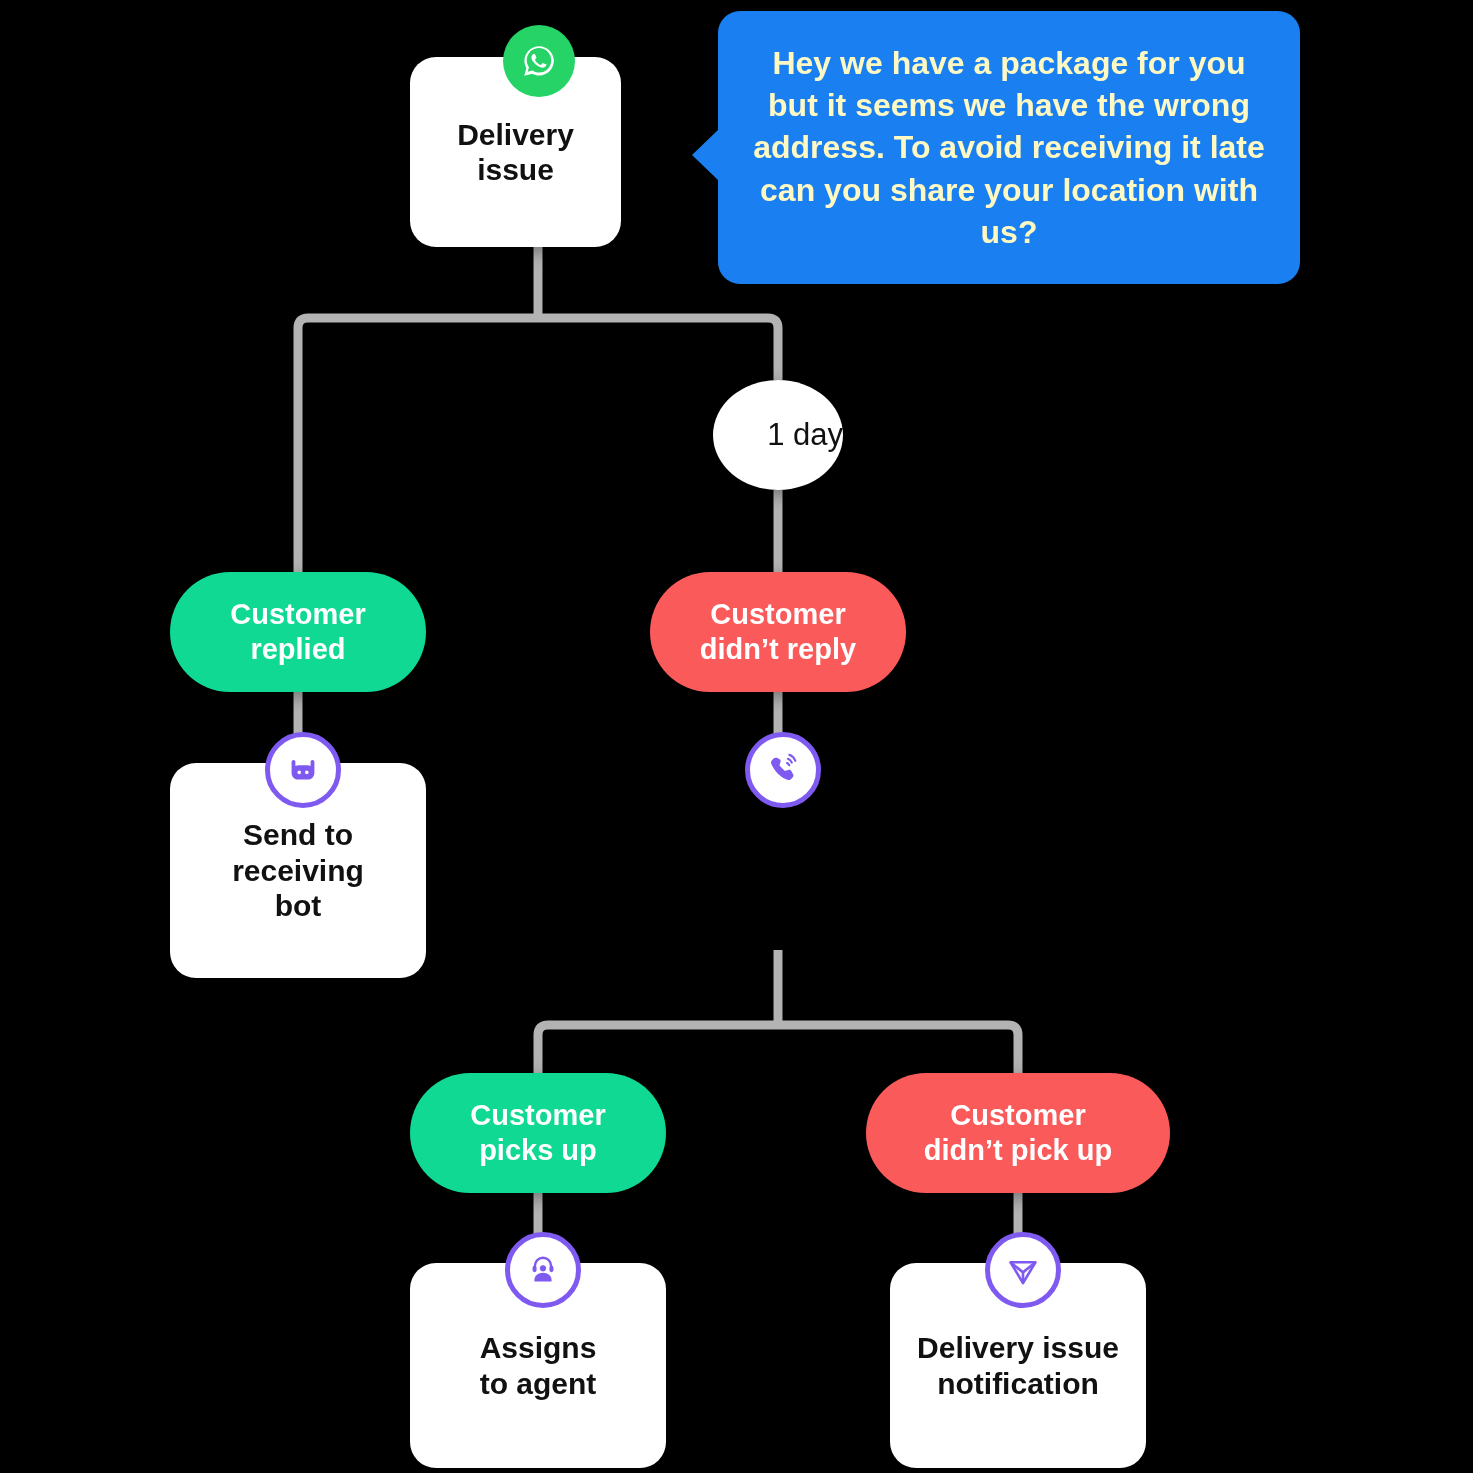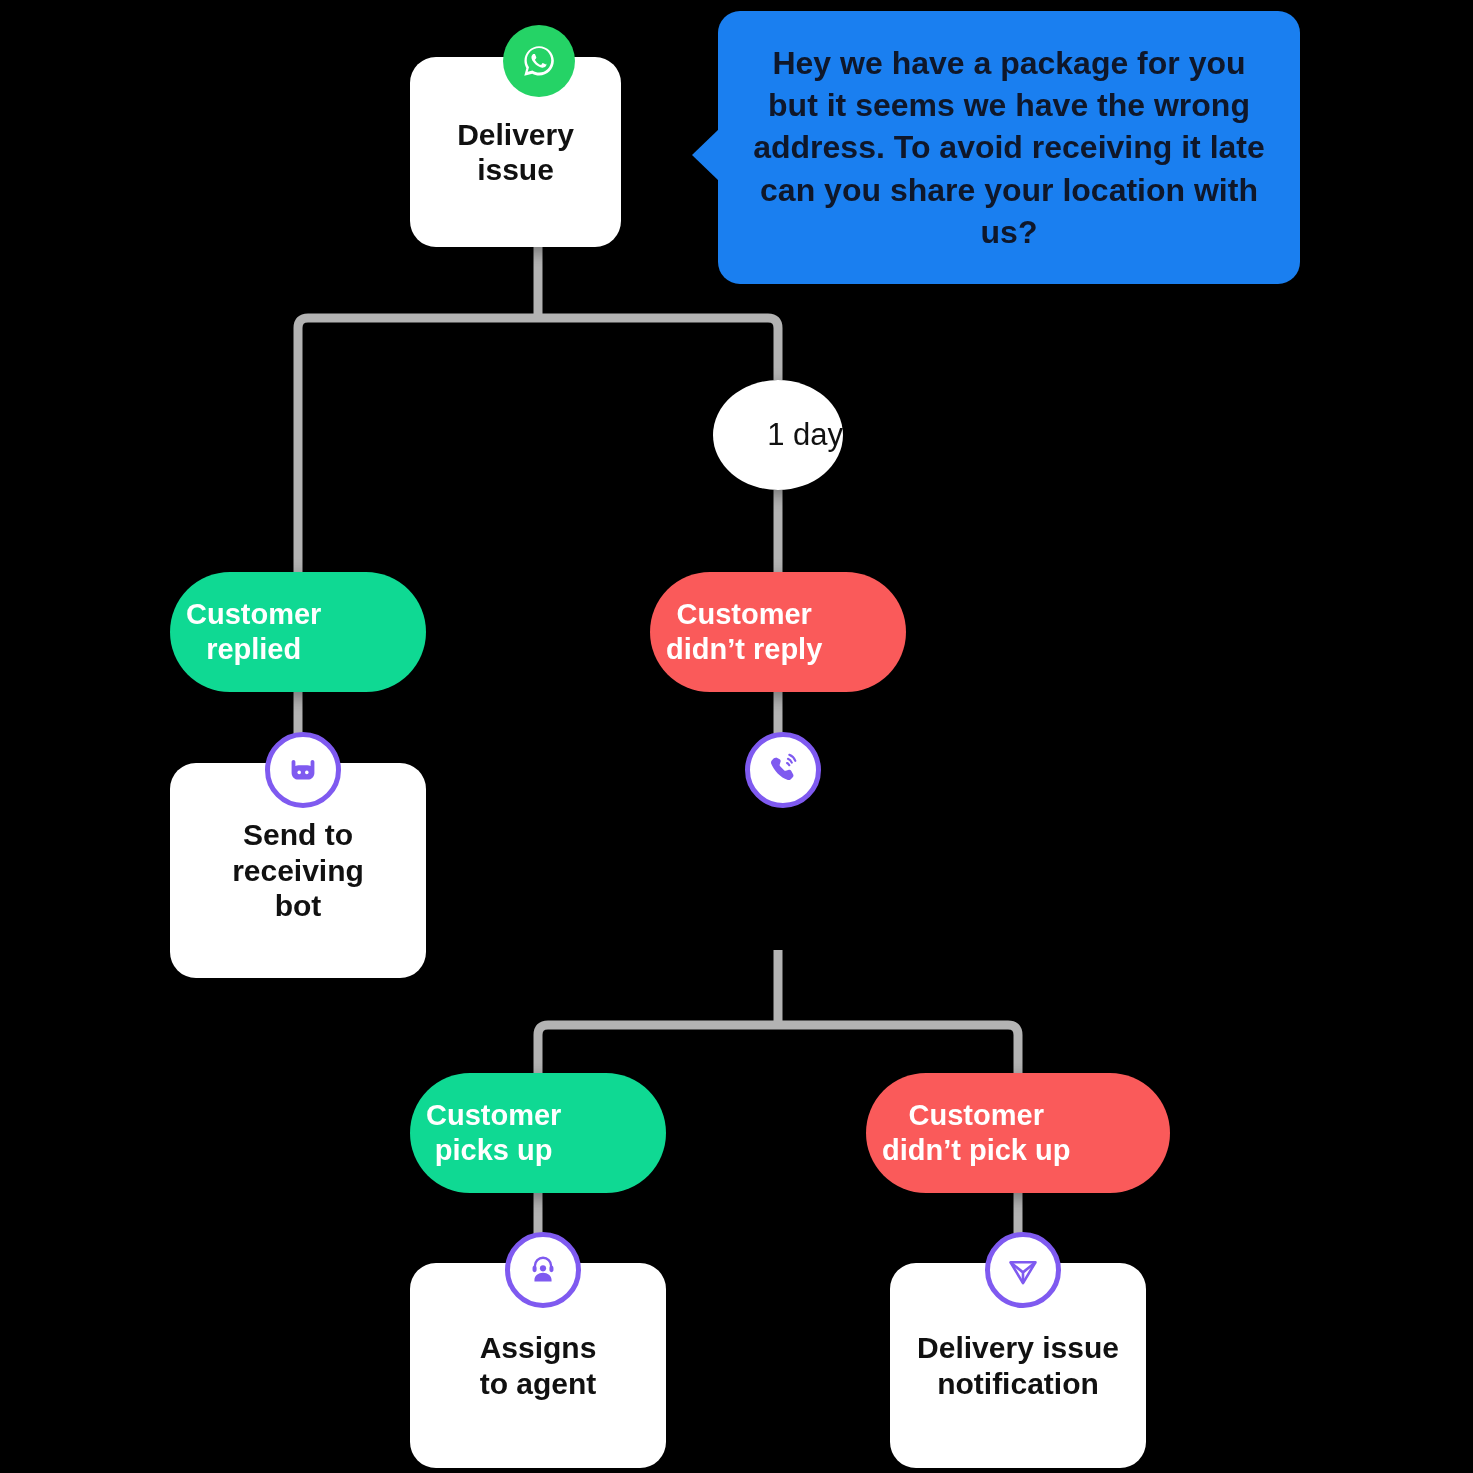--- a/index.html
+++ b/index.html
@@ -46,21 +46,21 @@
     font-size: 30px;
     line-height: 1.18;
     padding: 0 14px;
     white-space: pre-line;
   }
 
   .pill {
     border-radius: 999px;
     display: flex;
     align-items: center;
-    justify-content: flex-start;
+    justify-content: center;
     text-align: center;
     box-shadow: 0 5px 16px rgba(0,0,0,0.35);
   }
   .pill-label {
     color: #ffffff;
     font-weight: bold;
     font-size: 29px;
     line-height: 1.2;
     white-space: pre-line;
     padding: 0 16px;
@@ -106,21 +106,21 @@
   .bubble {
     position: absolute;
     background: #1a7ff0;
     border-radius: 22px;
     box-shadow: 0 6px 18px rgba(0,0,0,0.4);
     display: flex;
     align-items: center;
     justify-content: center;
   }
   .bubble-text {
-    color: #0f172a;
+    color: #fef9c3;
     font-weight: bold;
     font-size: 32px;
     line-height: 1.32;
     text-align: center;
     padding: 0 34px;
   }
   .bubble-tail {
     position: absolute;
     left: -26px;
     top: 118px;

